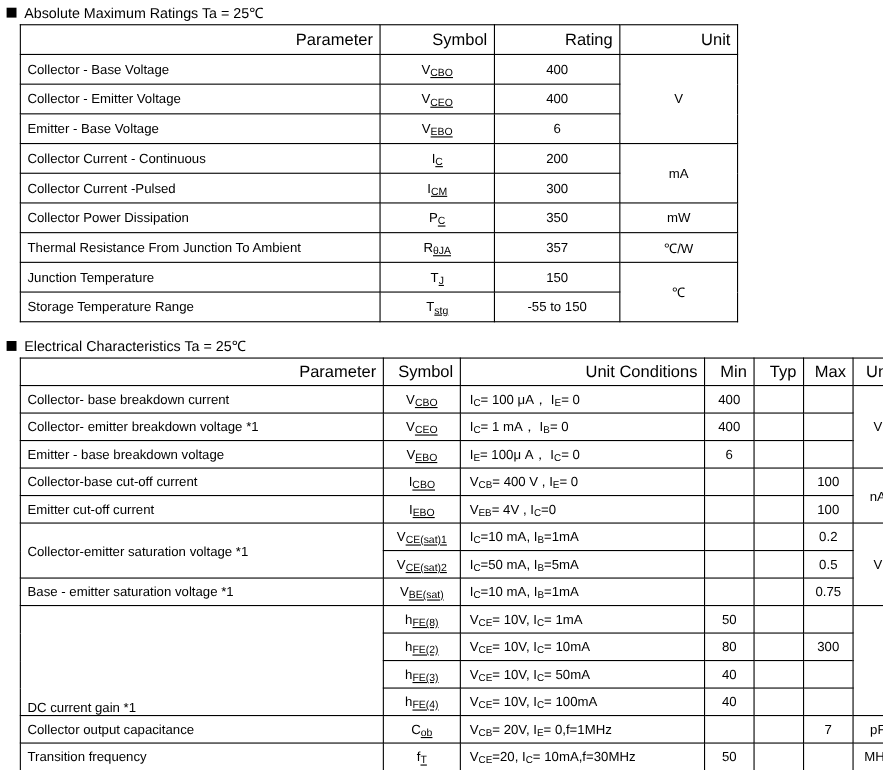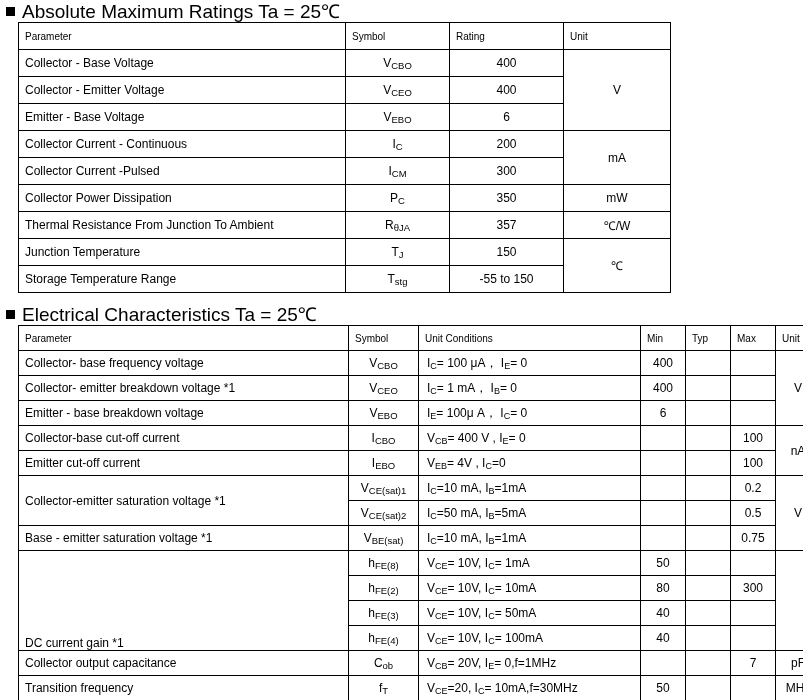--- a/index.html
+++ b/index.html
@@ -18,21 +18,21 @@
   .page {
     position: relative;
     width: 803px;
     height: 700px;
     box-sizing: border-box;
     padding: 0;
   }
   .section-head {
     display: flex;
     align-items: center;
-    font-size: 19px;
+    font-size: 13px;
     padding-left: 6px;
     height: 22px;
   }
   .bullet {
     width: 9px;
     height: 9px;
     background: #000;
     display: inline-block;
     margin-right: 7px;
   }
@@ -49,23 +49,23 @@
     width: 770px;
   }
   td, th {
     border: 1px solid #000;
     font-weight: normal;
     font-size: 12px;
     padding: 0 6px;
     vertical-align: middle;
   }
   .hdr td {
-    text-align: left;
+    text-align: right;
     height: 25px;
-    font-size: 10px;
+    font-size: 15px;
   }
   .maxratings td {
     height: 26px;
   }
   .maxratings .c-param {
     text-align: left;
   }
   .maxratings .c-sym,
   .maxratings .c-rate,
   .maxratings .c-unit {
@@ -80,20 +80,21 @@
   .elec .c-num { text-align: center; }
   .elec .c-unit { text-align: center; }
   sub {
     font-size: 9px;
     vertical-align: baseline;
     position: relative;
     bottom: -2px;
   }
   .small-caps-sub {
     font-size: 9.5px;
+    text-decoration: underline;
   }
   .spacer10 { height: 10px; }
 </style>
 </head>
 <body>
 
 <div class="page">
 
   <div class="section-head">
     <span class="bullet"></span>
@@ -188,21 +189,21 @@
         <tr class="hdr">
           <td>Parameter</td>
           <td>Symbol</td>
           <td>Unit Conditions</td>
           <td>Min</td>
           <td>Typ</td>
           <td>Max</td>
           <td>Unit</td>
         </tr>
         <tr>
-          <td class="c-param">Collector- base frequency voltage</td>
+          <td class="c-param">Collector- base breakdown current</td>
           <td class="c-sym"><span>V</span><sub class="small-caps-sub">CBO</sub></td>
           <td class="c-cond">I<sub>C</sub>= 100 μA， I<sub>E</sub>= 0</td>
           <td class="c-num">400</td>
           <td class="c-num"></td>
           <td class="c-num"></td>
           <td class="c-unit" rowspan="3">V</td>
         </tr>
         <tr>
           <td class="c-param">Collector- emitter breakdown voltage     *1</td>
           <td class="c-sym"><span>V</span><sub class="small-caps-sub">CEO</sub></td>

